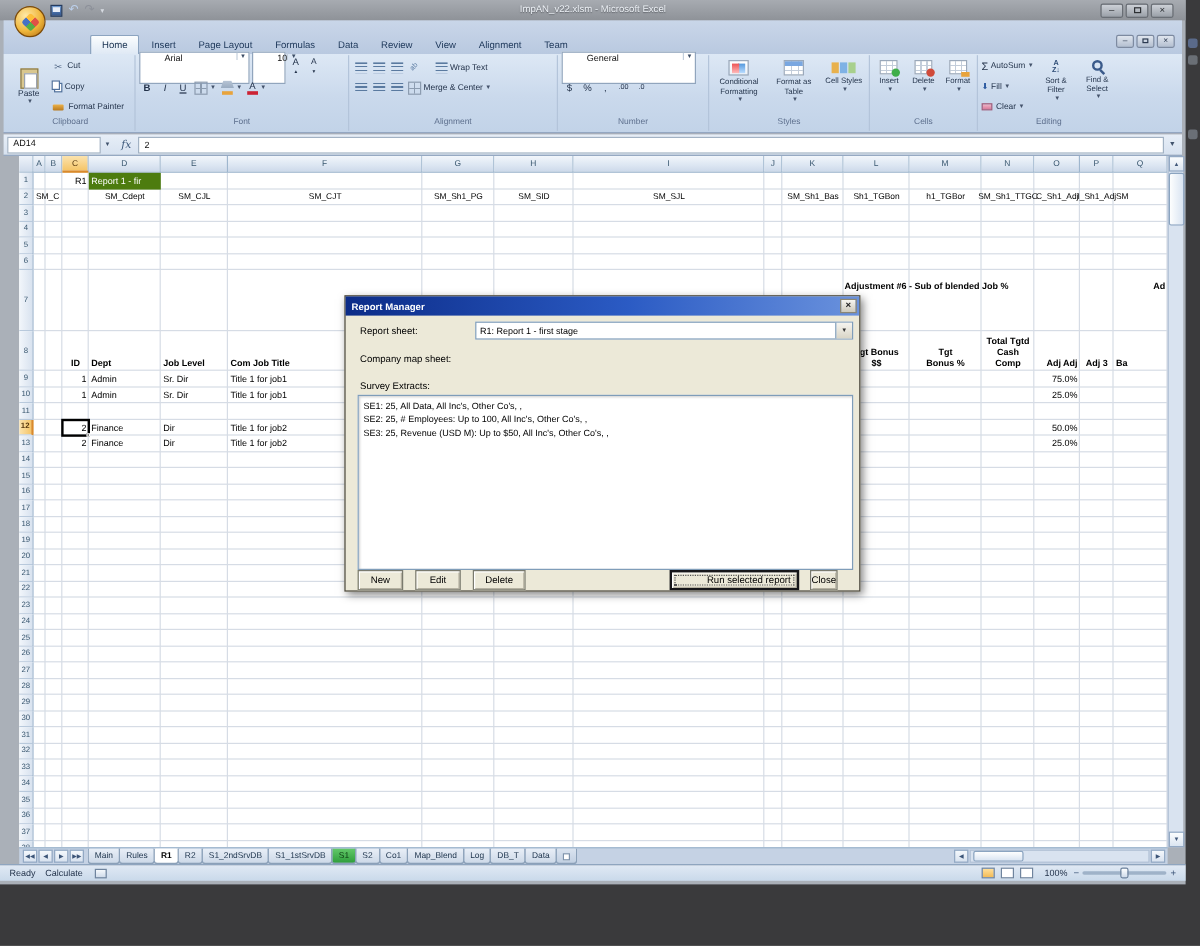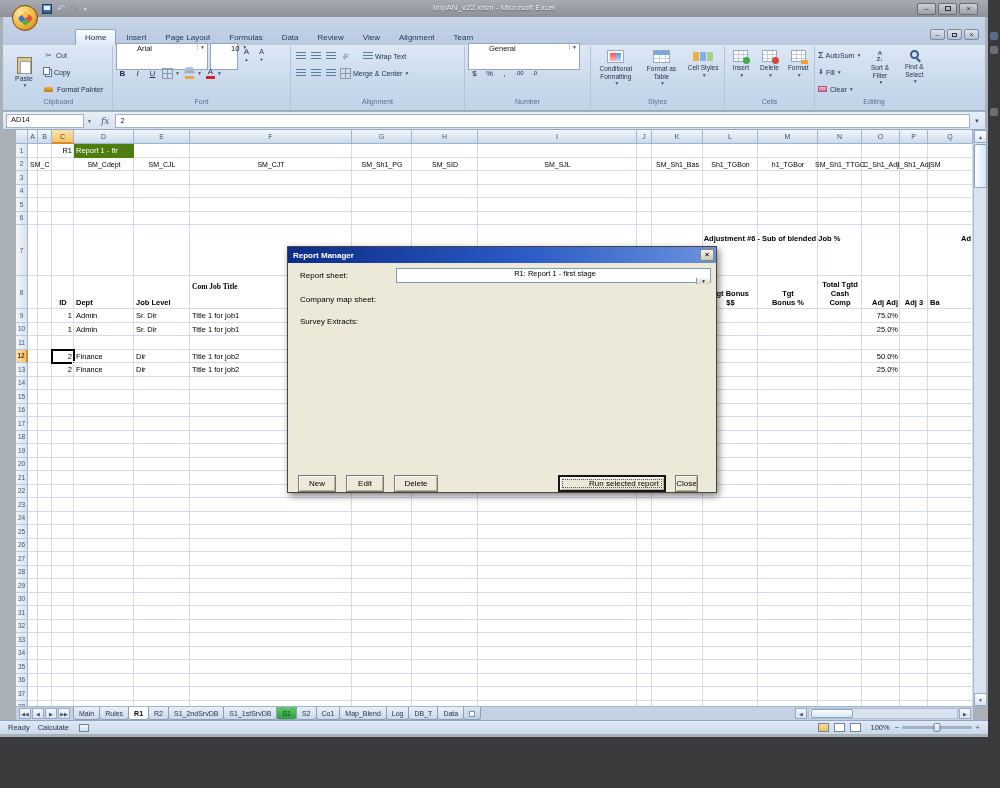--- a/index.html
+++ b/index.html
@@ -161,21 +161,21 @@
 
   
   .dialog{position:absolute;left:287px;top:246px;width:430px;height:247px;background:#ece9d8;border:1px solid #4a463c;
       box-shadow:2px 3px 7px rgba(0,0,0,.5);z-index:60;}
   .dlg-title{height:16px;background:linear-gradient(90deg,#0c2c88,#2b5bc4 55%,#6a92dd);display:flex;align-items:center;
       color:#fff;font-size:8px;font-weight:bold;padding-left:5px;}
   .dlg-close{width:14px;height:12px;background:linear-gradient(#f6f5f0,#cdc9bb);border:1px solid #8a8675;margin-left:auto;
       margin-right:2px;font-size:8px;line-height:10px;text-align:center;color:#222;}
   .dlg-body{position:relative;height:231px;}
   .dlg-label{position:absolute;font-size:8px;color:#000;}
-  .dlg-combo{position:absolute;height:15px;background:#fff;border:1px solid #7f9db9;display:flex;align-items:center;font-size:7.5px;padding-left:3px;color:#000;flex-direction:column;}
+  .dlg-combo{position:absolute;height:15px;background:#fff;border:1px solid #7f9db9;display:flex;align-items:center;font-size:7.5px;padding-left:3px;color:#000;}
   .combo-arrow{margin-left:auto;width:14px;height:13px;background:linear-gradient(#f5f4ef,#d9d5c6);border-left:1px solid #7f9db9;
       display:flex;align-items:center;justify-content:center;font-size:5px;color:#333;}
   .dlg-list{position:absolute;left:10px;top:66px;width:413px;height:146px;background:#fff;border:1px solid #7f9db9;
       box-shadow:inset 1px 1px 2px rgba(0,0,0,.18);font-size:7.5px;color:#000;padding:3px 4px;line-height:11px;overflow:hidden;}
   .dbtn{position:absolute;height:17px;background:#ece9d8;border:1px solid #7a7a6e;
       box-shadow:inset 1px 1px 0 #fff,inset -1px -1px 0 #b5b1a1;font-size:8px;color:#000;
       display:flex;align-items:center;justify-content:center;top:212px;}
   .dbtn.default{border:2px solid #17171a;padding-left:24px;}
   .dbtn.default::after{content:"";position:absolute;left:2px;top:2px;right:2px;bottom:2px;border:1px dotted #555;}
 
@@ -575,21 +575,21 @@
           <div class="cell a-c s7" style="left: 730px; top: 13.5px; width: 60px; height: 13.5px;">h1_TGBor</div>
           <div class="cell a-c s7 spill" style="left: 790px; top: 13.5px; width: 44px; height: 13.5px;">SM_Sh1_TTGC</div>
           <div class="cell a-c s7 spill" style="left: 834px; top: 13.5px; width: 38px; height: 13.5px;">C_Sh1_Adj</div>
           <div class="cell a-c s7 spill" style="left: 872px; top: 13.5px; width: 28px; height: 13.5px;">I_Sh1_Adj</div>
           <div class="cell s7" style="left: 900px; top: 13.5px; width: 45px; height: 13.5px;">SM</div>
           <div class="cell a-c b top spill" style="left: 624px; top: 81px; width: 240px; height: 51px;">Adjustment #6 - Sub of blended Job %</div>
           <div class="cell a-r b top" style="left: 900px; top: 81px; width: 45px; height: 51px;">Ad</div>
           <div class="cell a-c r8" style="left: 24px; top: 132px; width: 22px; height: 33px; text-align: center;">ID</div>
           <div class="cell r8" style="left: 46px; top: 132px; width: 60px; height: 33px;">Dept</div>
           <div class="cell r8" style="left: 106px; top: 132px; width: 56px; height: 33px;">Job Level</div>
-          <div class="cell r8" style="left: 162px; top: 116px; width: 162px; height: 33px; font-family: Liberation Serif, serif;">Com Job Title</div>
+          <div class="cell r8" style="left: 162px; top: 132px; width: 162px; height: 33px;">Com Job Title</div>
           <div class="cell a-c r8 ml" style="left: 675px; top: 132px; width: 55px; height: 33px;">Tgt Bonus
 $$</div>
           <div class="cell a-c r8 ml" style="left: 730px; top: 132px; width: 60px; height: 33px;">Tgt
 Bonus %</div>
           <div class="cell a-c r8 ml" style="left: 790px; top: 132px; width: 44px; height: 33px;">Total Tgtd
 Cash Comp</div>
           <div class="cell a-r r8" style="left: 834px; top: 132px; width: 38px; height: 33px;">Adj Adj</div>
           <div class="cell a-c r8" style="left: 872px; top: 132px; width: 28px; height: 33px;">Adj 3</div>
           <div class="cell r8" style="left: 900px; top: 132px; width: 45px; height: 33px;">Ba</div>
           <div class="cell a-r" style="left: 24px; top: 165px; width: 22px; height: 13.5px;">1</div>
@@ -685,20 +685,25 @@
       <div class="dlg-close">×</div>
     </div>
     <div class="dlg-body">
       <div class="dlg-label" style="left:12px;top:8px;">Report sheet:</div>
       <div class="dlg-combo" style="left:108px;top:5px;width:315px;">
         <span>R1: Report 1 - first stage</span>
         <span class="combo-arrow">▼</span>
       </div>
       <div class="dlg-label" style="left:12px;top:32px;">Company map sheet:</div>
       <div class="dlg-label" style="left:12px;top:54px;">Survey Extracts:</div>
+      <div class="dlg-list" id="extractlist">
+          <div class="extract-line">SE1: 25, All Data, All Inc's, Other Co's, ,</div>
+          <div class="extract-line">SE2: 25, # Employees: Up to 100, All Inc's, Other Co's, ,</div>
+          <div class="extract-line">SE3: 25, Revenue (USD M): Up to $50, All Inc's, Other Co's, ,</div>
+        </div>
       <div class="dbtn" style="left:10px;width:38px;">New</div>
       <div class="dbtn" style="left:58px;width:38px;">Edit</div>
       <div class="dbtn" style="left:106px;width:44px;">Delete</div>
       <div class="dbtn default" style="left:270px;width:108px;">Run selected report</div>
       <div class="dbtn" style="left:387px;width:23px;">Close</div>
     </div>
   </div>
 
   <div class="strip-ic" style="left:990px;top:32px;width:8px;height:8px;background:#5a6a8a;"></div>
   <div class="strip-ic" style="left:990px;top:46px;width:8px;height:8px;background:#6a6f76;"></div>

